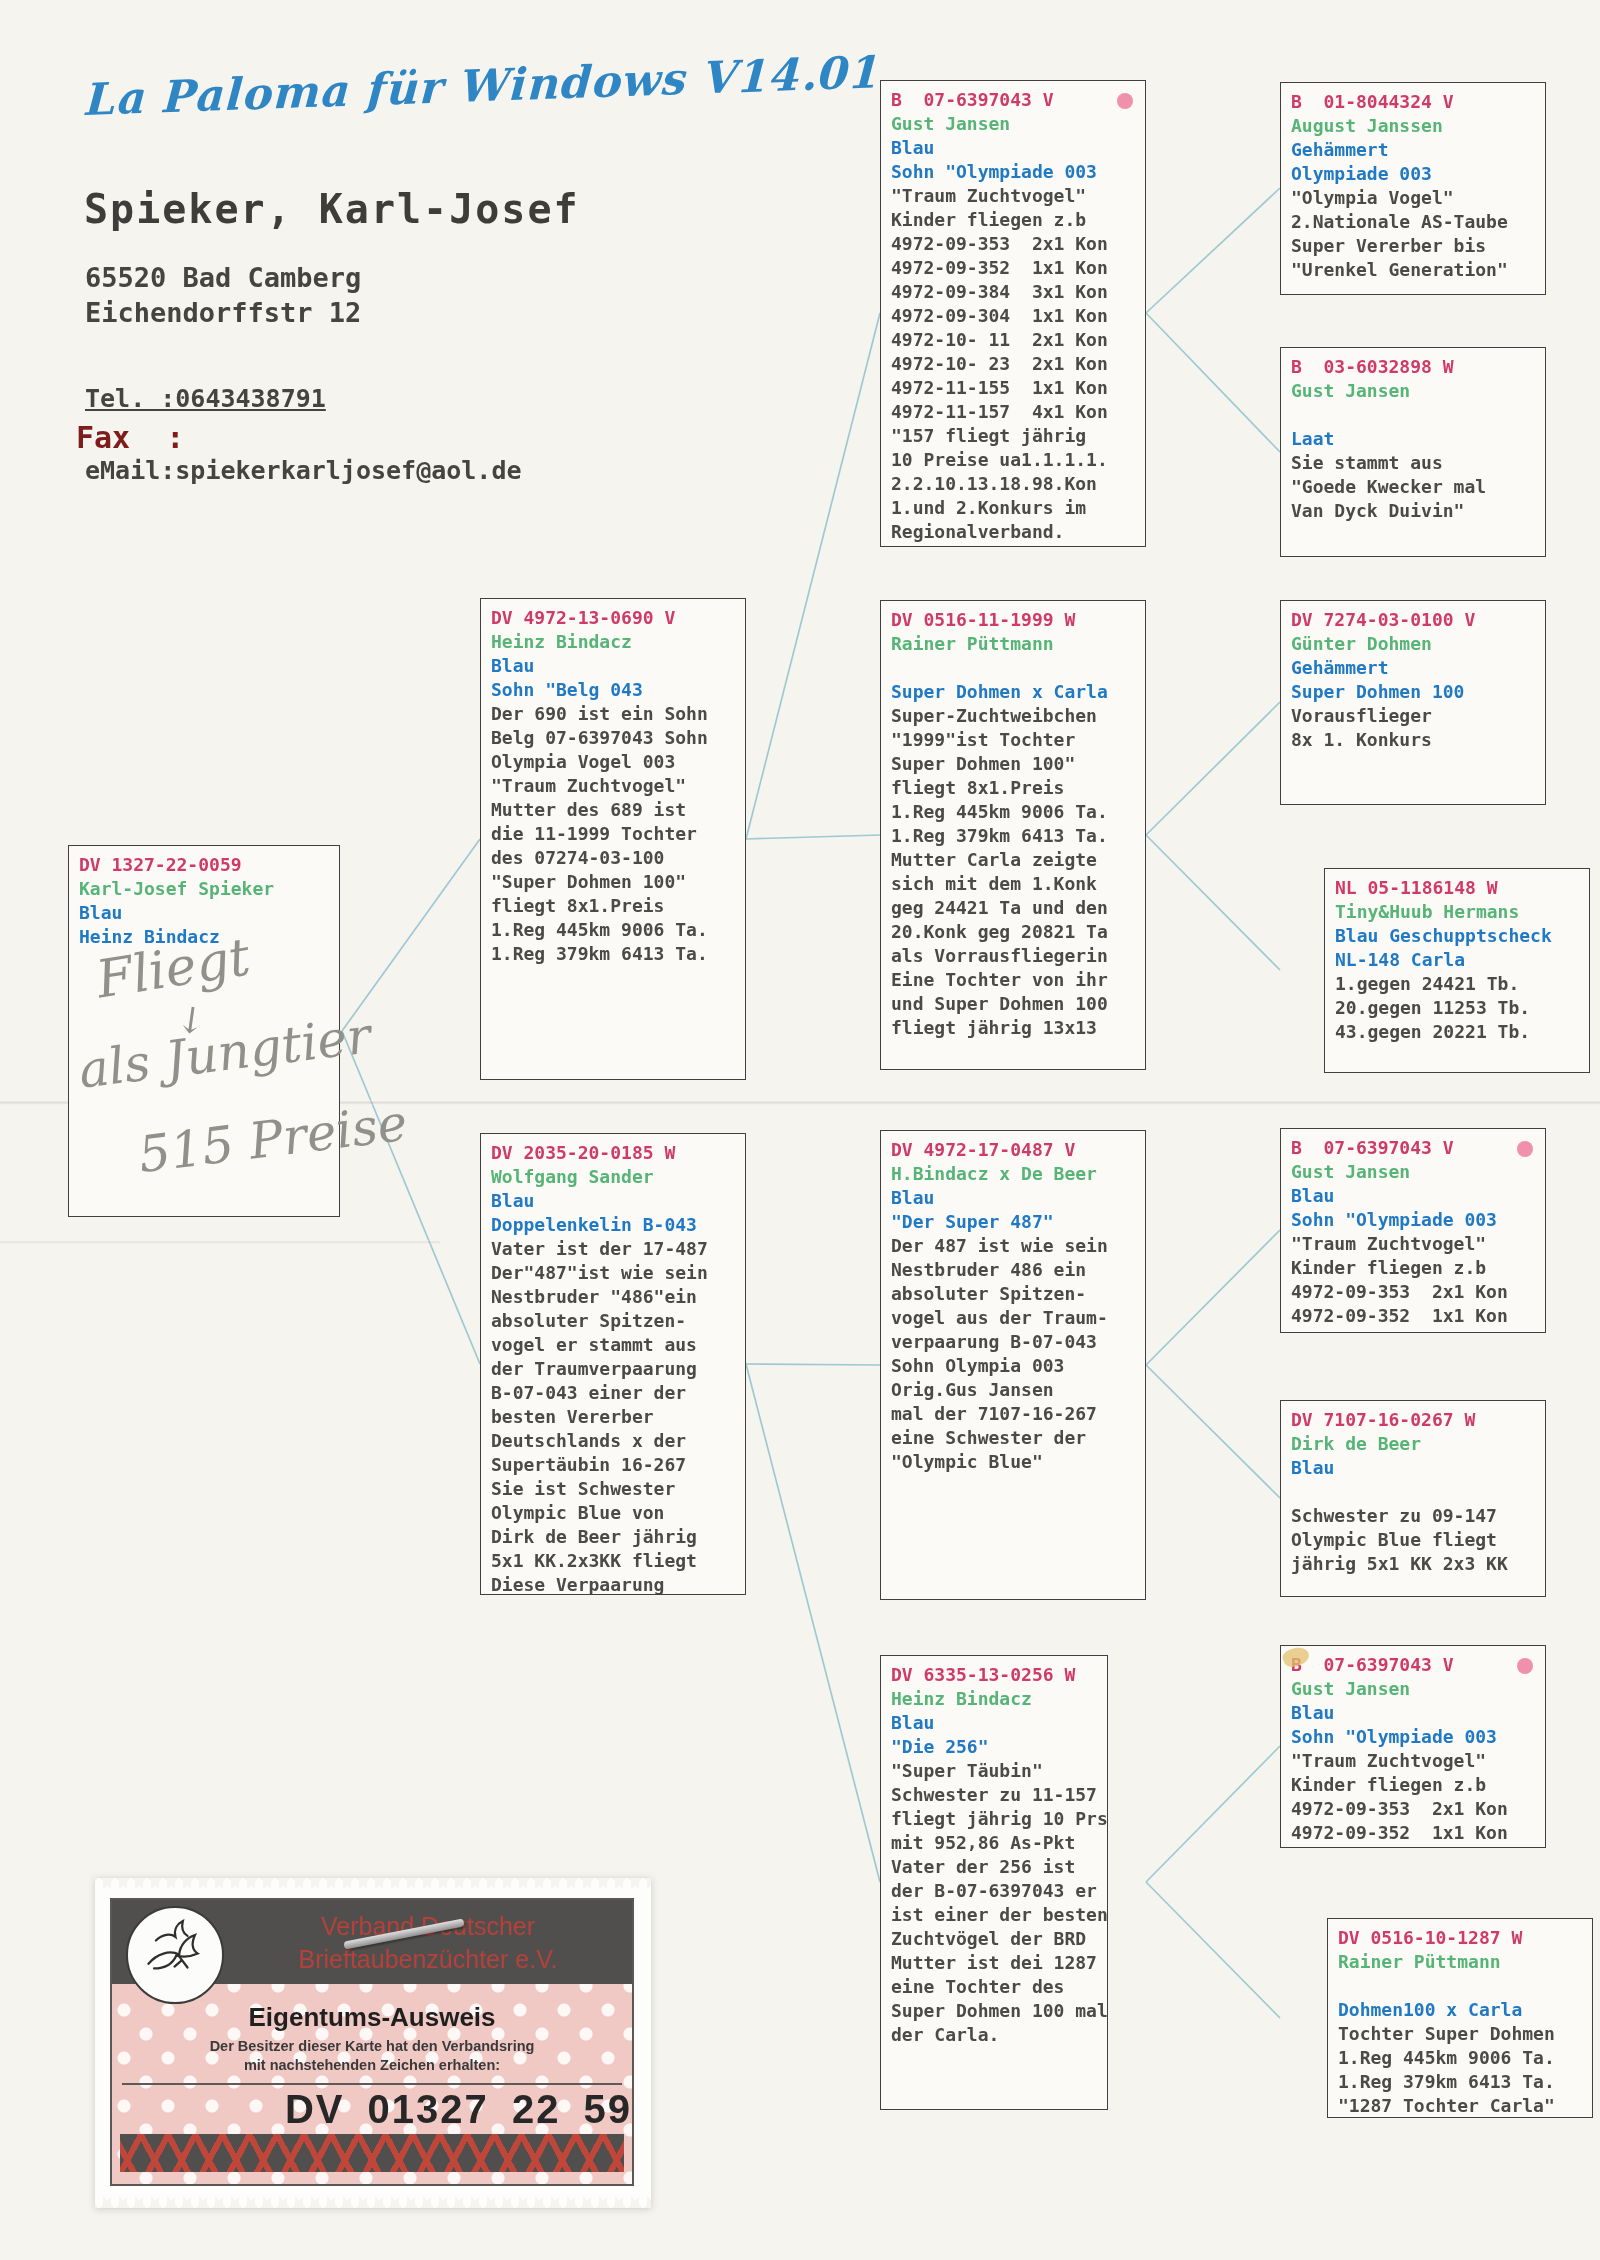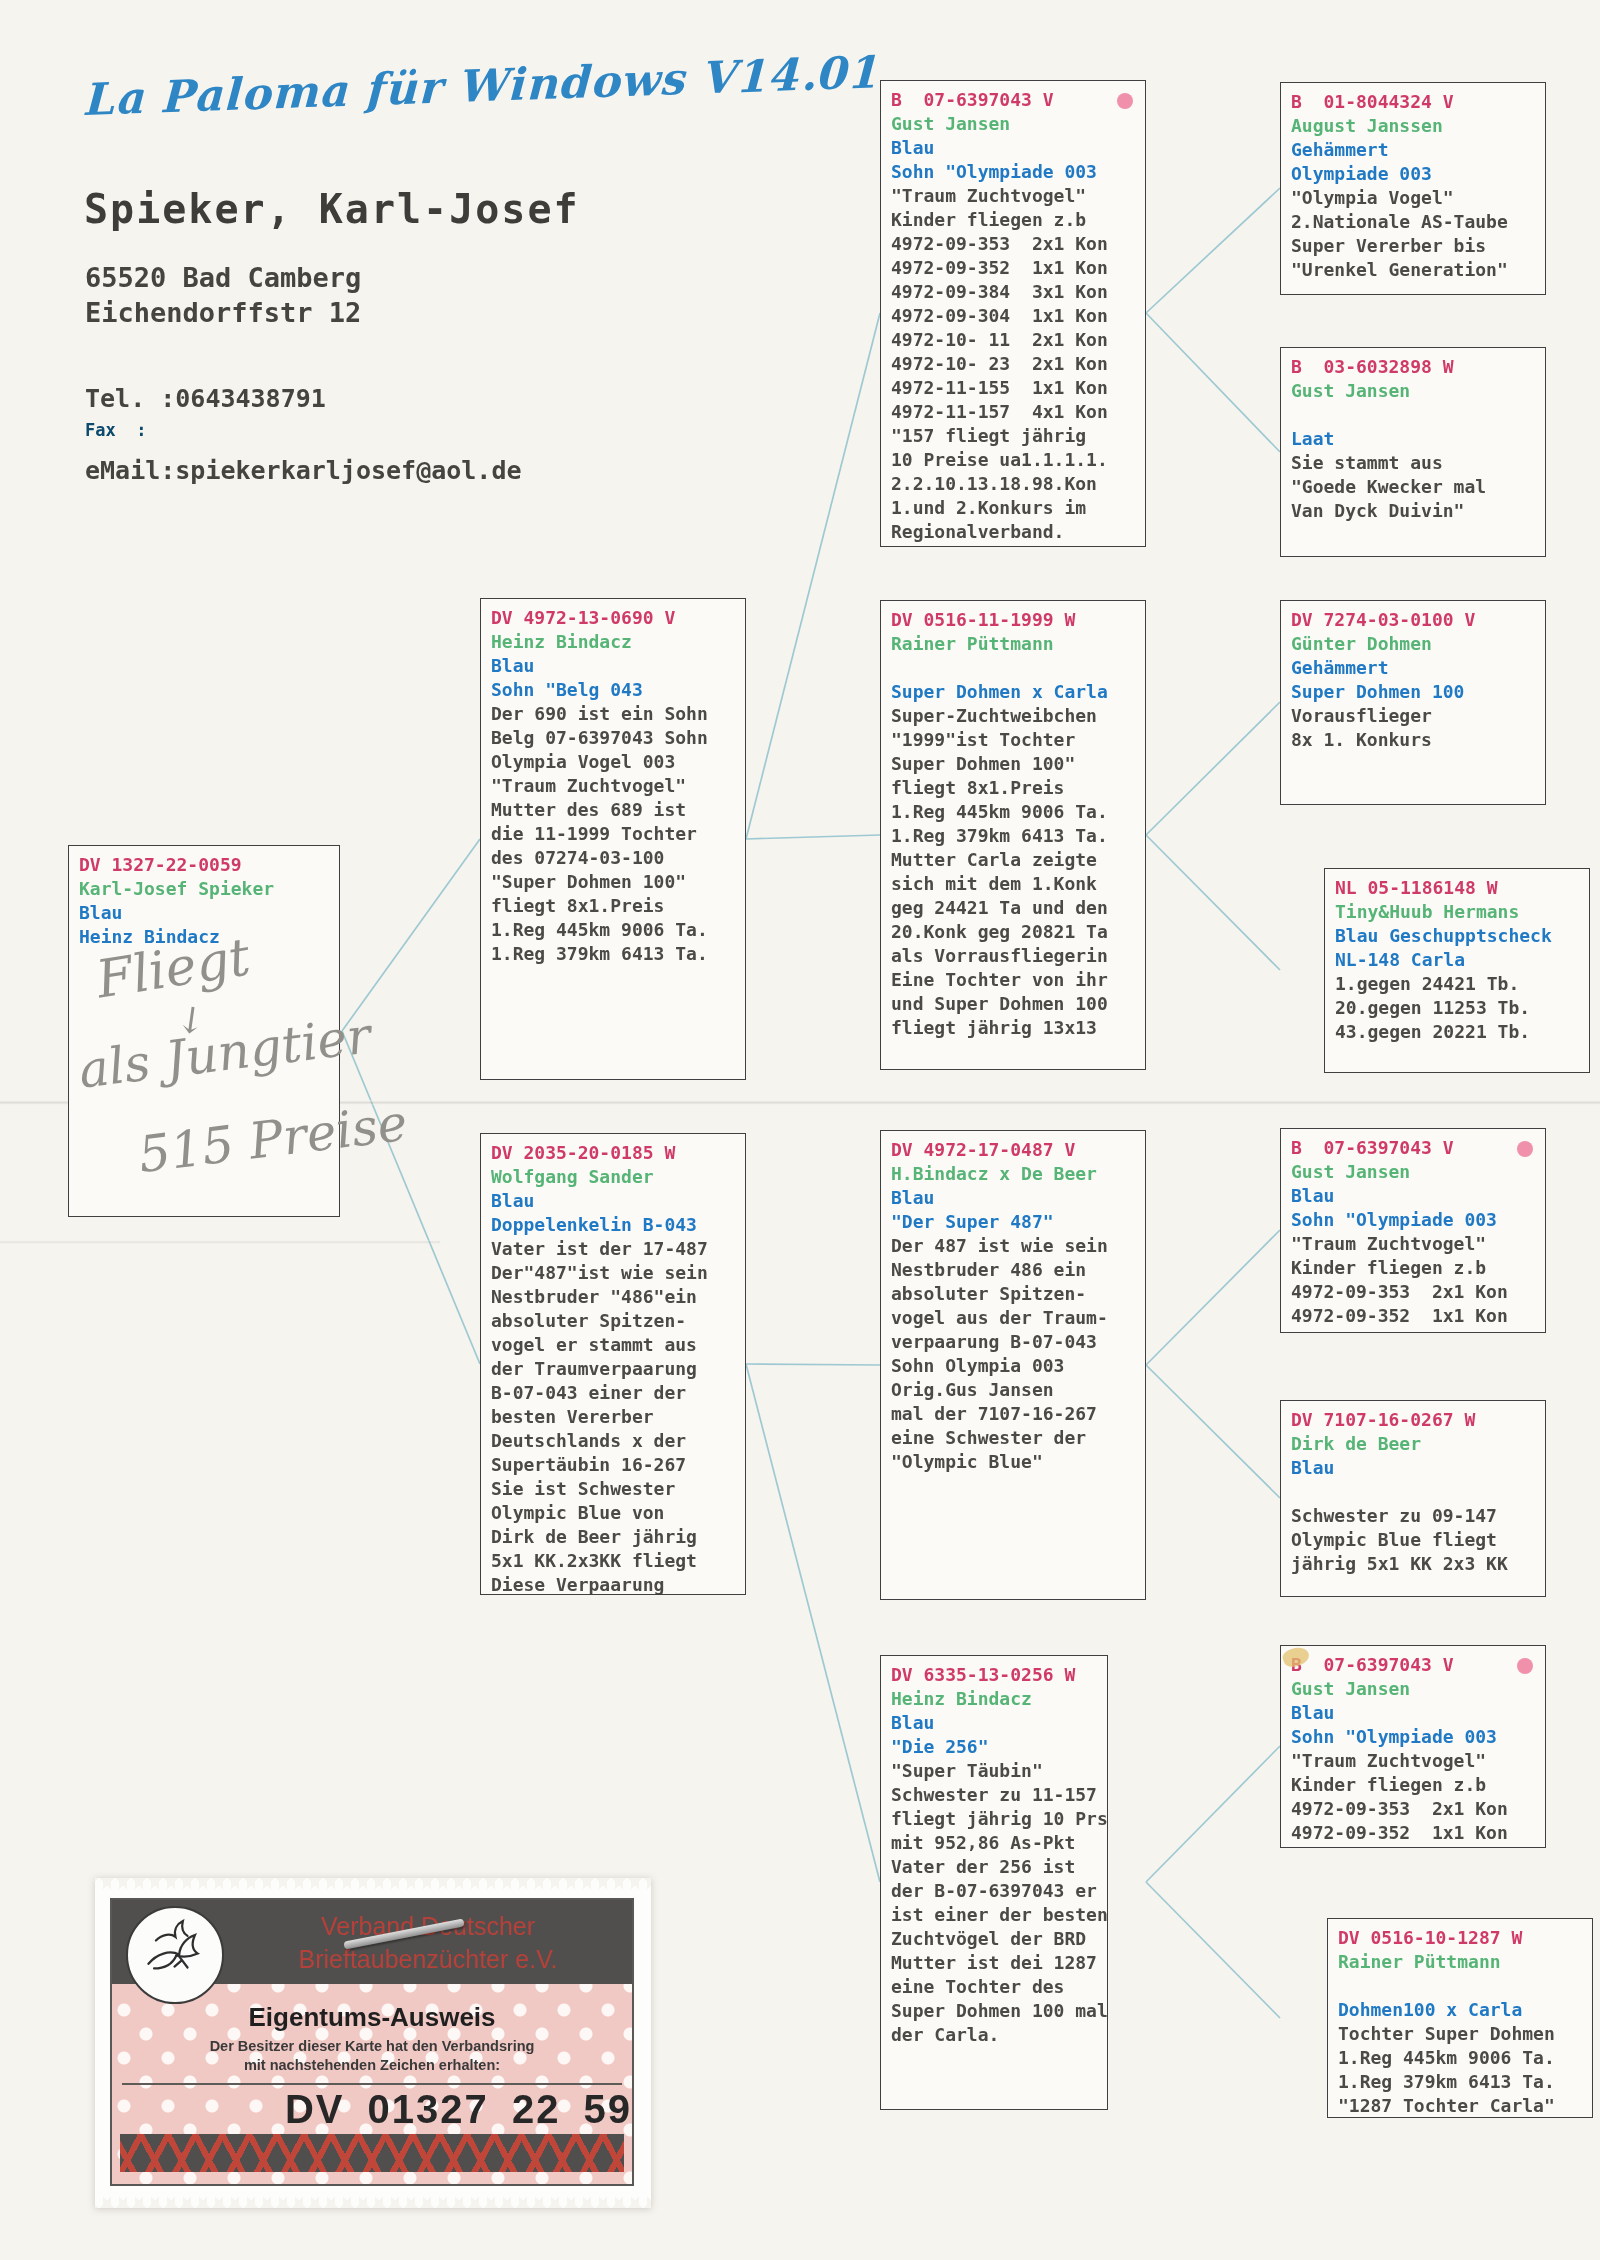--- a/index.html
+++ b/index.html
@@ -5,22 +5,22 @@
   html,body{margin:0;padding:0;background:#e9e7e1;}
   .page{position:relative;width:1600px;height:2260px;background:#f6f4ef;overflow:hidden;
         font-family:"DejaVu Sans Mono",monospace;}
   
   .app-title{position:absolute;left:86px;top:60px;font-family:"DejaVu Serif",serif;
     font-style:italic;font-weight:bold;font-size:44px;color:#2e86c5;
     transform:rotate(-2deg) skewX(-6deg);letter-spacing:1px;}
   .owner{position:absolute;left:84px;top:186px;font-weight:bold;font-size:40px;color:#3e3d3a;letter-spacing:2px;}
   .addr1{position:absolute;left:85px;top:262px;font-weight:bold;font-size:27px;color:#45443f;}
   .addr2{position:absolute;left:85px;top:297px;font-weight:bold;font-size:27px;color:#45443f;}
-  .tel{position:absolute;left:85px;top:384px;font-weight:bold;font-size:25px;color:#45443f;white-space:pre;}
-  .fax{position:absolute;left:85px;top:420px;font-weight:bold;font-size:17px;color:#0c4a6e;white-space:pre;}
+  .tel{position:absolute;left:85px;top:384px;font-weight:bold;font-size:25px;color:#45443f;white-space:pre;text-decoration:underline;}
+  .fax{position:absolute;left:76px;top:420px;font-weight:bold;font-size:30px;color:#7f1d1d;white-space:pre;}
   .email{position:absolute;left:85px;top:456px;font-weight:bold;font-size:25px;color:#45443f;white-space:pre;}
   
   .crease1{position:absolute;left:0;top:1100px;width:100%;height:5px;opacity:.55;
     background:linear-gradient(to bottom,rgba(255,255,255,.8),rgba(150,144,132,.45) 55%,rgba(255,255,255,.6));}
   .crease2{position:absolute;left:0;top:1240px;width:440px;height:4px;opacity:.35;
     background:linear-gradient(to bottom,rgba(255,255,255,.8),rgba(150,144,132,.5) 55%,rgba(255,255,255,.6));}
   
   .connectors{position:absolute;left:0;top:0;width:1600px;height:2260px;pointer-events:none;}
   .connectors line{stroke:#9ec9d2;stroke-width:1.7;}
   

